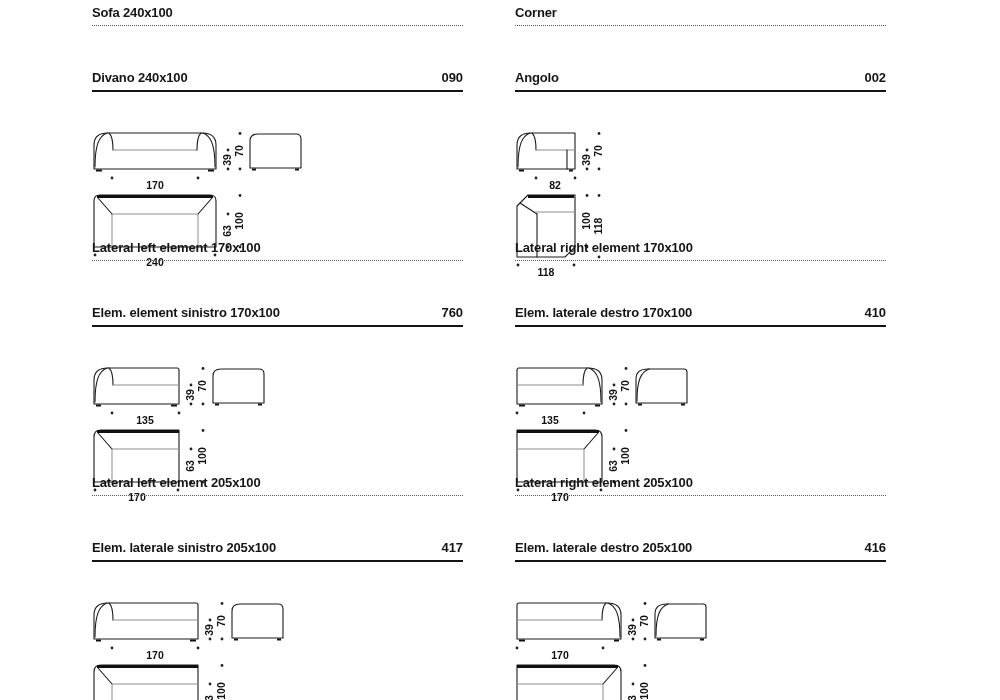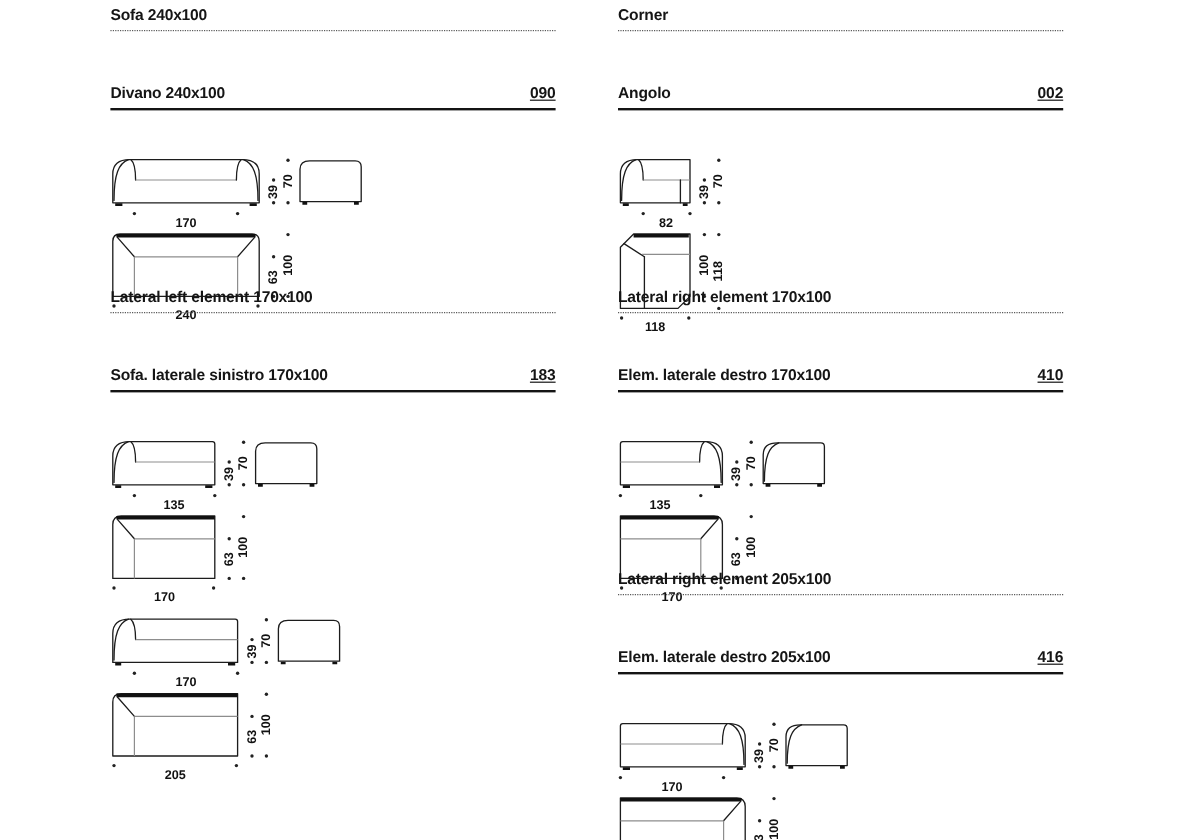--- a/index.html
+++ b/index.html
@@ -10,21 +10,21 @@
     display:grid;
     grid-template-columns:371px 371px;
     column-gap:52px;
     grid-template-rows:235px 235px 225px;
   }
   .panel{position:relative;}
   .t-en{font-size:13px;font-weight:700;letter-spacing:-0.15px;padding-bottom:5px;}
   .dotline{height:0;border-bottom:1.6px dotted #5a5a5a;}
   .itrow{display:flex;justify-content:space-between;align-items:baseline;padding:4px 0 5px 0;}
   .t-it{font-size:13px;font-weight:700;letter-spacing:-0.15px;margin-top:40px;}
-  .code{font-size:13px;font-weight:700;letter-spacing:-0.1px;text-decoration:underline;}
+  .code{font-size:13px;font-weight:700;letter-spacing:-0.1px;}
   .solidline{height:0;border-bottom:2px solid #141414;}
   .draw{position:relative;height:170px;}
   svg.front{position:absolute;left:0;top:39px;overflow:visible;}
   svg.plan{position:absolute;left:0;top:101px;overflow:visible;}
   .ln{fill:none;stroke:#1c1c1c;stroke-width:1.1;stroke-linejoin:round;stroke-linecap:round;}
   .lg{fill:none;stroke:#8d8d8d;stroke-width:1;}
   .lt{fill:none;stroke:#111;stroke-width:3;}
   .ft{fill:none;stroke:#111;stroke-width:2.2;}
   .dot{fill:#222;}
   .dim{font-family:"Liberation Sans",sans-serif;font-size:10.5px;font-weight:700;fill:#111;}
@@ -131,22 +131,22 @@
         <text class="dim" x="87" y="33" text-anchor="middle" transform="rotate(-90 87 33)">118</text>
       </svg>
     </div>
   </section>
 
   <section class="panel">
     <header>
       <div class="t-en">Lateral left element 170x100</div>
       <div class="dotline"></div>
       <div class="itrow">
-        <span class="t-it">Sofa. laterale sinistro 170x100</span>
-        <span class="code">183</span>
+        <span class="t-it">Elem. element sinistro 170x100</span>
+        <span class="code">760</span>
       </div>
       <div class="solidline"></div>
     </header>
     <div class="draw">
       <svg class="front" width="230" height="62" viewBox="0 0 230 62">
         <path class="ln" d="M2,38 L2,14 Q2,2 16,2 L85,2 Q87,2 87,4 L87,38 Z"></path>
         <path class="ln" d="M15,2 C7,5 3,14 3,36"></path>
         <path class="ln" d="M17,2 C20.5,5 21,11 21,19"></path>
         <path class="lg" d="M21,19 L87,19"></path>
         <path class="ft" d="M4,39.5 L9,39.5 M79,39.5 L85,39.5"></path>
@@ -226,20 +226,29 @@
             <circle class="dot" cx="99" cy="54" r="1.4"></circle>
         <text class="dim" x="102" y="38" text-anchor="middle" transform="rotate(-90 102 38)">63</text>
         <circle class="dot" cx="111" cy="2.5" r="1.4"></circle>
             <circle class="dot" cx="111" cy="54" r="1.4"></circle>
         <text class="dim" x="114" y="28" text-anchor="middle" transform="rotate(-90 114 28)">100</text>
       </svg>
     </div>
   </section>
 
   <section class="panel">
+    <header>
+      <div class="t-en">Lateral left element 205x100</div>
+      <div class="dotline"></div>
+      <div class="itrow">
+        <span class="t-it">Elem. laterale sinistro 205x100</span>
+        <span class="code">417</span>
+      </div>
+      <div class="solidline"></div>
+    </header>
     <div class="draw">
       <svg class="front" width="230" height="62" viewBox="0 0 230 62">
         <path class="ln" d="M2,38 L2,14 Q2,2 16,2 L104,2 Q106,2 106,4 L106,38 Z"></path>
         <path class="ln" d="M15,2 C7,5 3,14 3,36"></path>
         <path class="ln" d="M17,2 C20.5,5 21,11 21,19"></path>
         <path class="lg" d="M21,19 L106,19"></path>
         <path class="ft" d="M4,39.5 L9,39.5 M98,39.5 L104,39.5"></path>
         <circle class="dot" cx="20" cy="47" r="1.4"></circle>
             <circle class="dot" cx="106" cy="47" r="1.4"></circle>
         <text class="dim" x="63" y="58" text-anchor="middle">170</text>

